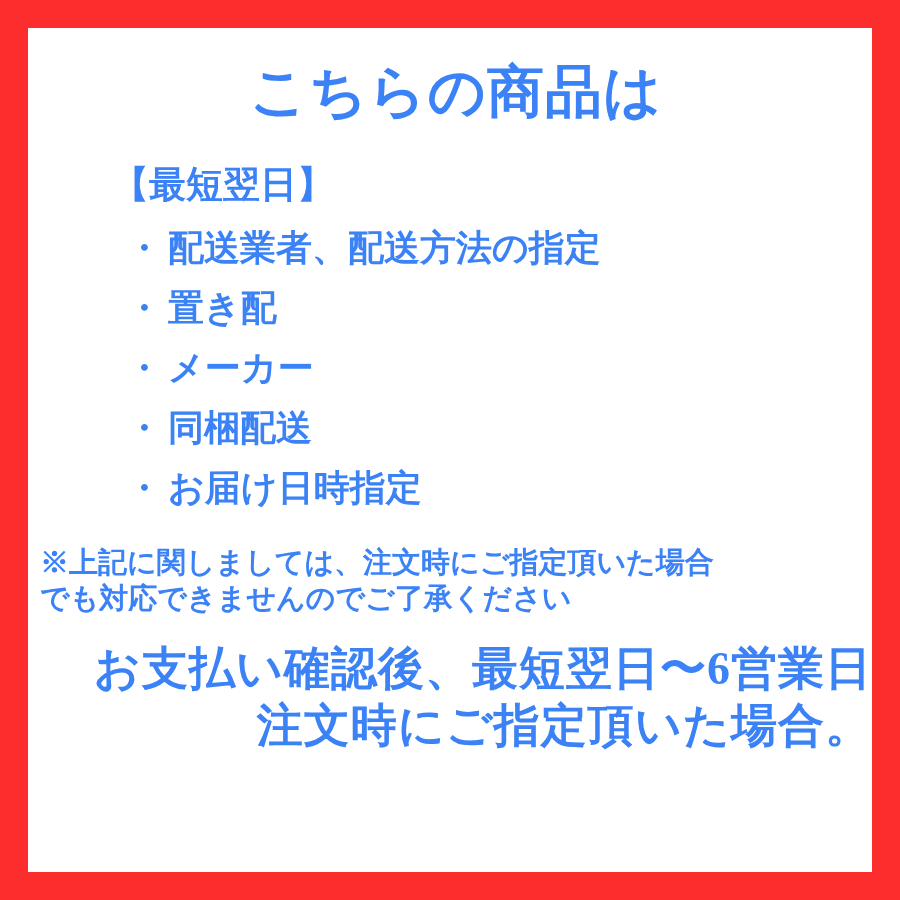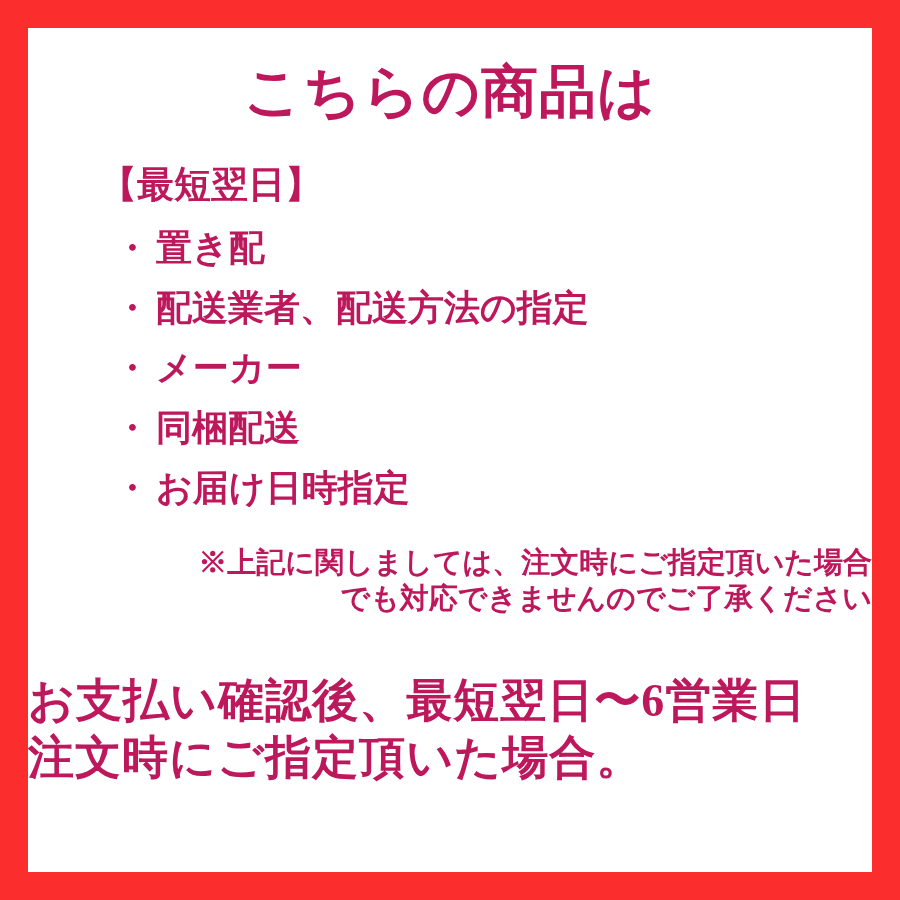--- a/index.html
+++ b/index.html
@@ -9,23 +9,24 @@
     font-family: "Liberation Serif", "DejaVu Serif", serif;
   }
   .frame {
     width: 900px; height: 900px;
     border: 28px solid #fb2d2d;
     background: #ffffff;
     overflow: hidden;
   }
   .content {
     width: 100%; height: 100%;
-    color: #be185d;
+    color: #3b82f6;
     display: flex;
     flex-direction: column;
+    padding-left: 12px;
   }
   .title {
     margin-top: 24px;
     text-align: center;
     font-size: 57px;
     font-weight: 700;
     line-height: 80px;
     letter-spacing: 1px;
     white-space: nowrap;
   }
@@ -43,28 +44,28 @@
   .bullet-list li {
     font-size: 36px;
     font-weight: 700;
     line-height: 36px;
     margin-bottom: 24px;
     white-space: nowrap;
   }
   .bullet-list .bullet { margin-right: 6px; }
   .note {
     margin-top: 14px;
-    text-align: right;
+    text-align: left;
     font-size: 29px;
     font-weight: 700;
     line-height: 36px;
   }
   .shipping {
-    margin-top: 56px;
-    text-align: left;
+    margin-top: 24px;
+    text-align: right;
     font-size: 46px;
     font-weight: 700;
     line-height: 57px;
     letter-spacing: 1px;
     white-space: nowrap;
   }
 </style>
 </head>
 <body>
 
@@ -72,24 +73,24 @@
   <div class="content">
 
     <div class="title">
       <div>こちらの商品は</div>
     </div>
 
     <div class="restrict-heading">【最短翌日】</div>
 
     <ul class="bullet-list">
       <li>
-        <span class="bullet">・</span><span>置き配</span>
+        <span class="bullet">・</span><span>配送業者、配送方法の指定</span>
       </li>
       <li>
-        <span class="bullet">・</span><span>配送業者、配送方法の指定</span>
+        <span class="bullet">・</span><span>置き配</span>
       </li>
       <li>
         <span class="bullet">・</span><span>メーカー</span>
       </li>
       <li>
         <span class="bullet">・</span><span>同梱配送</span>
       </li>
       <li>
         <span class="bullet">・</span><span>お届け日時指定</span>
       </li>

